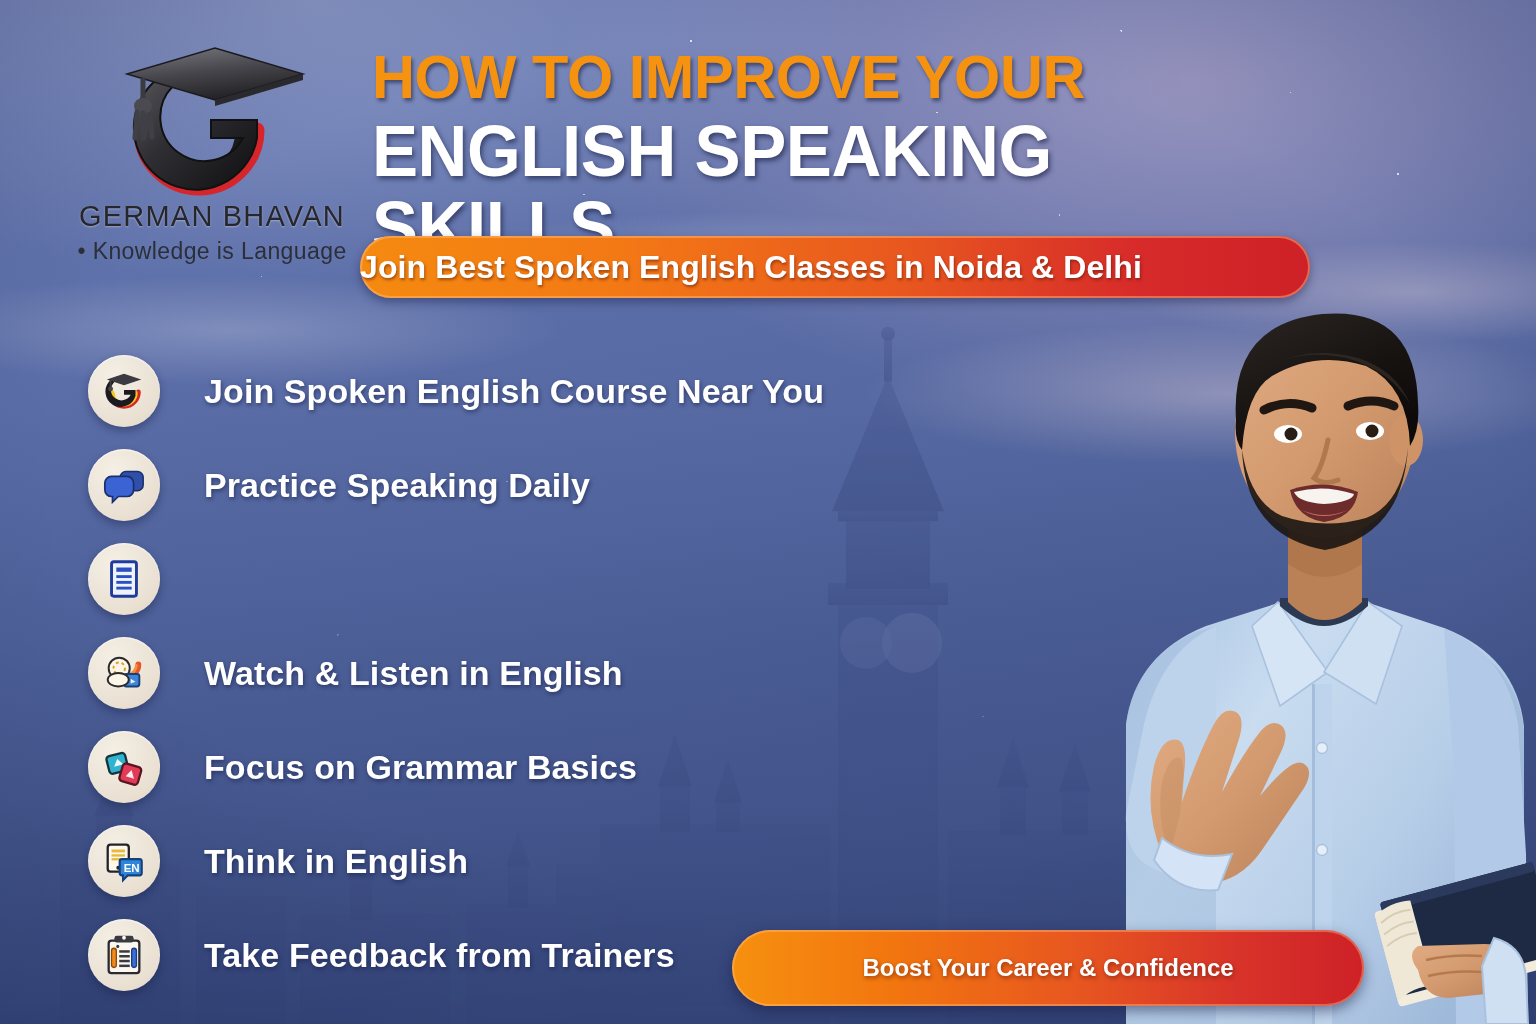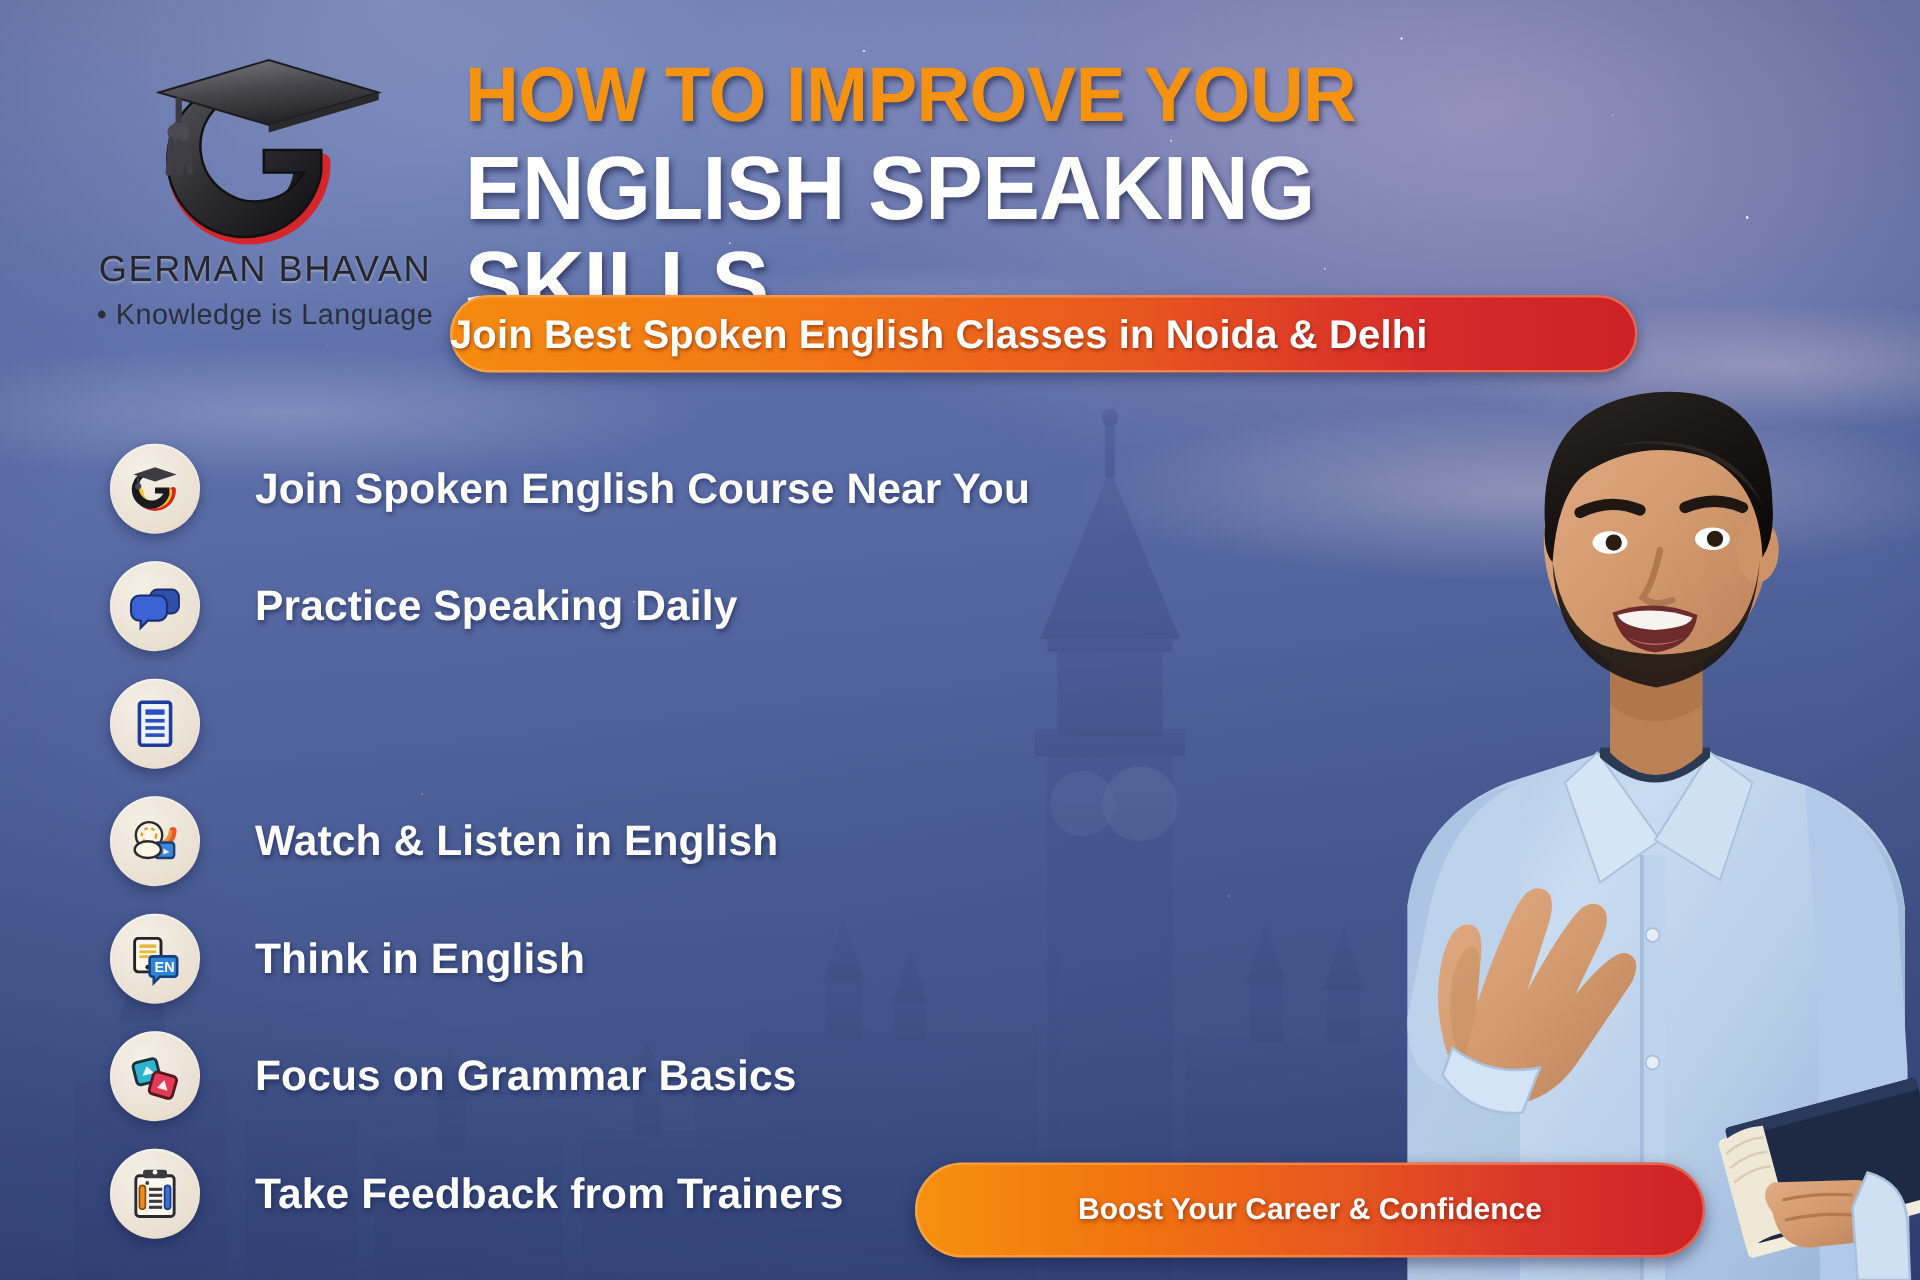--- a/index.html
+++ b/index.html
@@ -300,46 +300,46 @@
           <polygon points="31,30 36,33 31,35" fill="#eaf3ff"></polygon>
           <ellipse cx="18" cy="31" rx="11" ry="7" fill="#fdf6e6" stroke="#2a2a2e" stroke-width="2"></ellipse>
         </svg>
       </div>
       <div class="b-label">Watch &amp; Listen in English</div>
     </div>
 
     <div class="bullet">
       <div class="b-icon">
         <svg viewBox="0 0 48 48">
-          <rect x="7" y="7" width="22" height="28" rx="3" fill="#fdf8ec" stroke="#23232a" stroke-width="2.4"></rect>
-          <rect x="11" y="12" width="14" height="3" fill="#e8b93c"></rect>
-          <rect x="11" y="17" width="14" height="2.4" fill="#e8b93c"></rect>
-          <rect x="11" y="21" width="10" height="2.4" fill="#e8b93c"></rect>
-          <circle cx="18" cy="31" r="2" fill="#23232a"></circle>
-          <path d="M22 22 h18 a2.5 2.5 0 0 1 2.5 2.5 v12 a2.5 2.5 0 0 1 -2.5 2.5 h-12 l-5 5 v-5 h-1 a2.5 2.5 0 0 1 -2.5 -2.5 v-12 a2.5 2.5 0 0 1 2.5 -2.5 z" fill="#2f85d8" stroke="#14407d" stroke-width="2.2"></path>
-          <text x="32" y="35" font-family="Liberation Sans, sans-serif" font-size="12" font-weight="bold" fill="#ffffff" text-anchor="middle">EN</text>
-        </svg>
-      </div>
-      <div class="b-label">Think in English</div>
-    </div>
-
-    <div class="bullet">
-      <div class="b-icon">
-        <svg viewBox="0 0 48 48">
           <g transform="rotate(-14 20 20)">
             <rect x="7" y="10" width="20" height="19" rx="3.5" fill="#2fb4cf" stroke="#17323c" stroke-width="2.4"></rect>
             <polygon points="13,22 18,15 23,22" fill="#eafaff"></polygon>
           </g>
           <g transform="rotate(16 31 30)">
             <rect x="21" y="22" width="20" height="19" rx="3.5" fill="#e23b55" stroke="#5a1522" stroke-width="2.4"></rect>
             <polygon points="27,35 31,27 36,35" fill="#ffecef"></polygon>
           </g>
         </svg>
       </div>
       <div class="b-label">Focus on Grammar Basics</div>
+    </div>
+
+    <div class="bullet">
+      <div class="b-icon">
+        <svg viewBox="0 0 48 48">
+          <rect x="7" y="7" width="22" height="28" rx="3" fill="#fdf8ec" stroke="#23232a" stroke-width="2.4"></rect>
+          <rect x="11" y="12" width="14" height="3" fill="#e8b93c"></rect>
+          <rect x="11" y="17" width="14" height="2.4" fill="#e8b93c"></rect>
+          <rect x="11" y="21" width="10" height="2.4" fill="#e8b93c"></rect>
+          <circle cx="18" cy="31" r="2" fill="#23232a"></circle>
+          <path d="M22 22 h18 a2.5 2.5 0 0 1 2.5 2.5 v12 a2.5 2.5 0 0 1 -2.5 2.5 h-12 l-5 5 v-5 h-1 a2.5 2.5 0 0 1 -2.5 -2.5 v-12 a2.5 2.5 0 0 1 2.5 -2.5 z" fill="#2f85d8" stroke="#14407d" stroke-width="2.2"></path>
+          <text x="32" y="35" font-family="Liberation Sans, sans-serif" font-size="12" font-weight="bold" fill="#ffffff" text-anchor="middle">EN</text>
+        </svg>
+      </div>
+      <div class="b-label">Think in English</div>
     </div>
 
     <div class="bullet">
       <div class="b-icon">
         <svg viewBox="0 0 48 48">
           <rect x="8" y="9" width="32" height="34" rx="3" fill="#fdf8ef" stroke="#2a2a30" stroke-width="2.4"></rect>
           <rect x="14" y="4" width="20" height="7" rx="2.5" fill="#3a3a42"></rect>
           <circle cx="24" cy="6" r="2" fill="#fdf8ef"></circle>
           <rect x="11" y="17" width="5" height="20" rx="2.5" fill="#F08A1E" stroke="#8a4a08" stroke-width="1.4"></rect>
           <rect x="32" y="17" width="5" height="20" rx="2.5" fill="#3a6fd8" stroke="#1c3b80" stroke-width="1.4"></rect>

